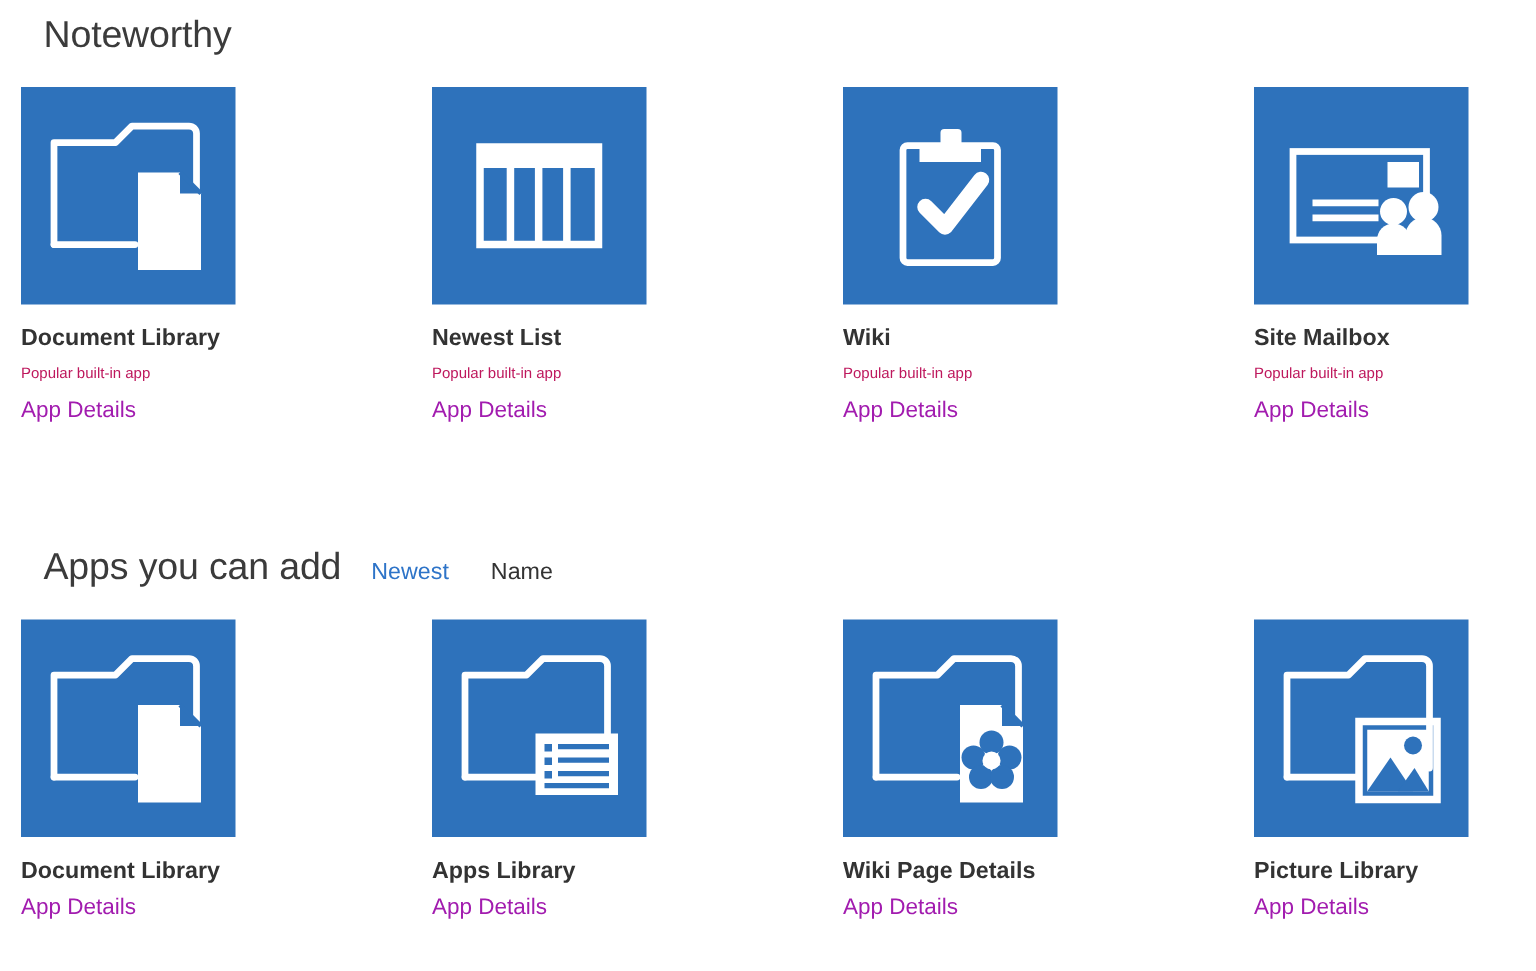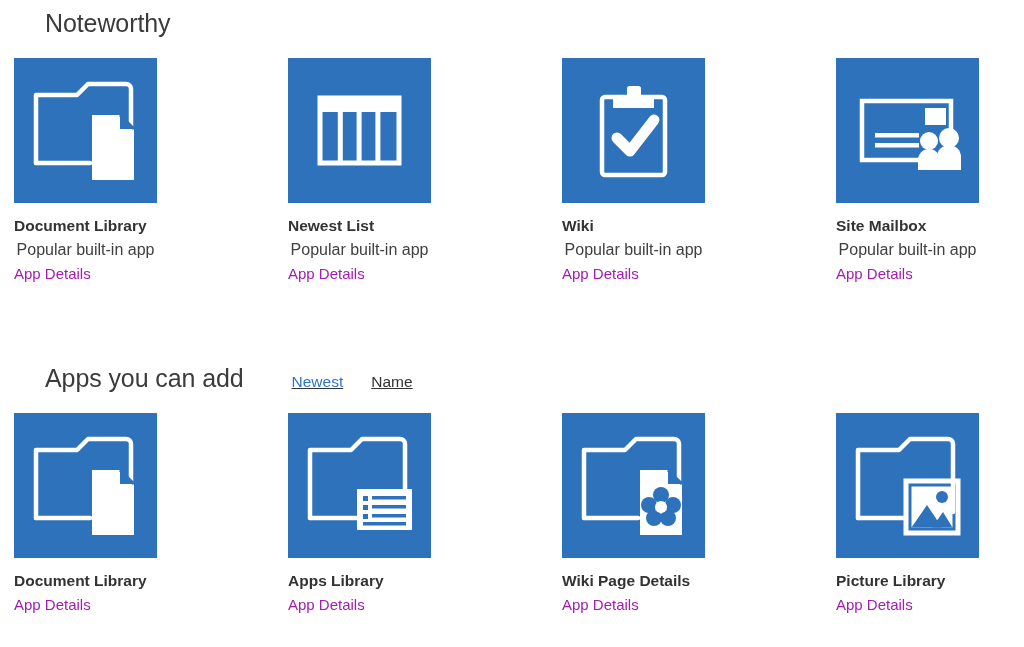--- a/index.html
+++ b/index.html
@@ -17,35 +17,34 @@
     position: relative;
   }
 
   .page { position: relative; width: 1024px; height: 647px; }
 
   
   .section { position: absolute; left: 0; width: 1024px; }
   .section-head {
     display: flex;
     align-items: baseline;
-    padding-left: 45px;
+    padding-left: 29px;
   }
   .section-title {
     font-size: 25px;
     font-weight: 400;
     color: #3b3b3b;
     line-height: 30px;
     letter-spacing: -0.1px;
     white-space: nowrap;
   }
   .sort-links {
     display: flex;
     align-items: center;
-    margin-left: 48px;
-    text-decoration: underline;
+    margin-left: 20px;
   }
   .sort-link {
     font-size: 15.5px;
     line-height: 20px;
     margin-right: 28px;
     white-space: nowrap;
     cursor: pointer;
   }
   .sort-link.active { color: #2e74c8; }
   .sort-link.inactive { color: #333333; }
@@ -73,27 +72,26 @@
 
   .card-title {
     font-size: 15.5px;
     font-weight: bold;
     color: #333333;
     line-height: 19px;
     margin-top: 13px;
     white-space: nowrap;
   }
   .card-sub {
-    font-size: 16px;
+    font-size: 10px;
     font-weight: 400;
-    color: #404040;
+    color: #be185d;
     line-height: 19px;
     margin-top: 5px;
     white-space: nowrap;
-    text-align: center;
   }
   .card-link {
     font-size: 15px;
     color: #a21caf;
     line-height: 19px;
     margin-top: 5px;
     white-space: nowrap;
     cursor: pointer;
   }
 

